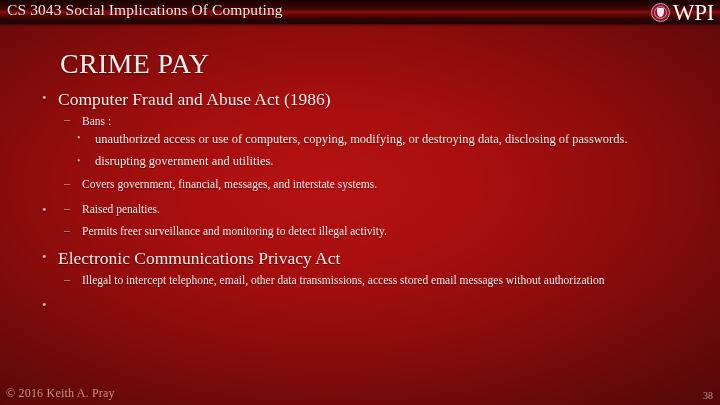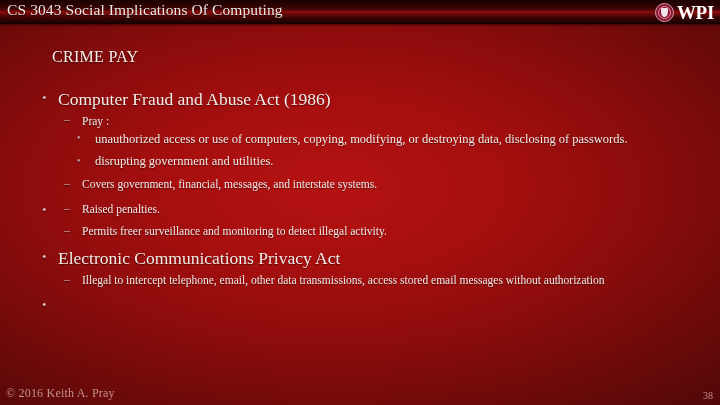--- a/index.html
+++ b/index.html
@@ -76,31 +76,31 @@
     border-radius: 50%;
     border: 1px solid rgba(240,220,225,.65);
   }
   #logo-shield {
     width: 7px; height: 9px;
     background: #f0e2e6;
     border-radius: 1px 1px 50% 50% / 1px 1px 60% 60%;
   }
   #logo-text {
     font-family: "Liberation Serif", serif;
-    font-size: 19px;
-    font-weight: bold;
+    font-size: 23px;
+    font-weight: normal;
     color: #ffffff;
     line-height: 19px;
     letter-spacing: -.3px;
   }
   
   #title {
     position: absolute;
-    left: 52px; top: 48px;
-    font-size: 16px;
+    left: 60px; top: 48px;
+    font-size: 28px;
     color: #f6eeea;
     letter-spacing: .3px;
     text-shadow: 0 1px 2px rgba(0,0,0,.55);
   }
   
   #body {
     position: absolute;
     left: 0; top: 90px;
     width: 720px;
   }
@@ -189,21 +189,21 @@
 
   <div id="body">
 
     <div class="lvl1">
       <span class="mk">•</span>
       <span>Computer Fraud and Abuse Act (1986)</span>
     </div>
 
     <div class="lvl2">
       <span class="mk">–</span>
-      <span>Pray :</span>
+      <span>Bans :</span>
     </div>
 
     <div class="lvl3">
       <span class="mk">•</span>
       <span>unauthorized access or use of computers, copying, modifying, or destroying data, disclosing of passwords.</span>
     </div>
 
     <div class="lvl3 gap-sm">
       <span class="mk">•</span>
       <span>disrupting government and utilities.</span>

